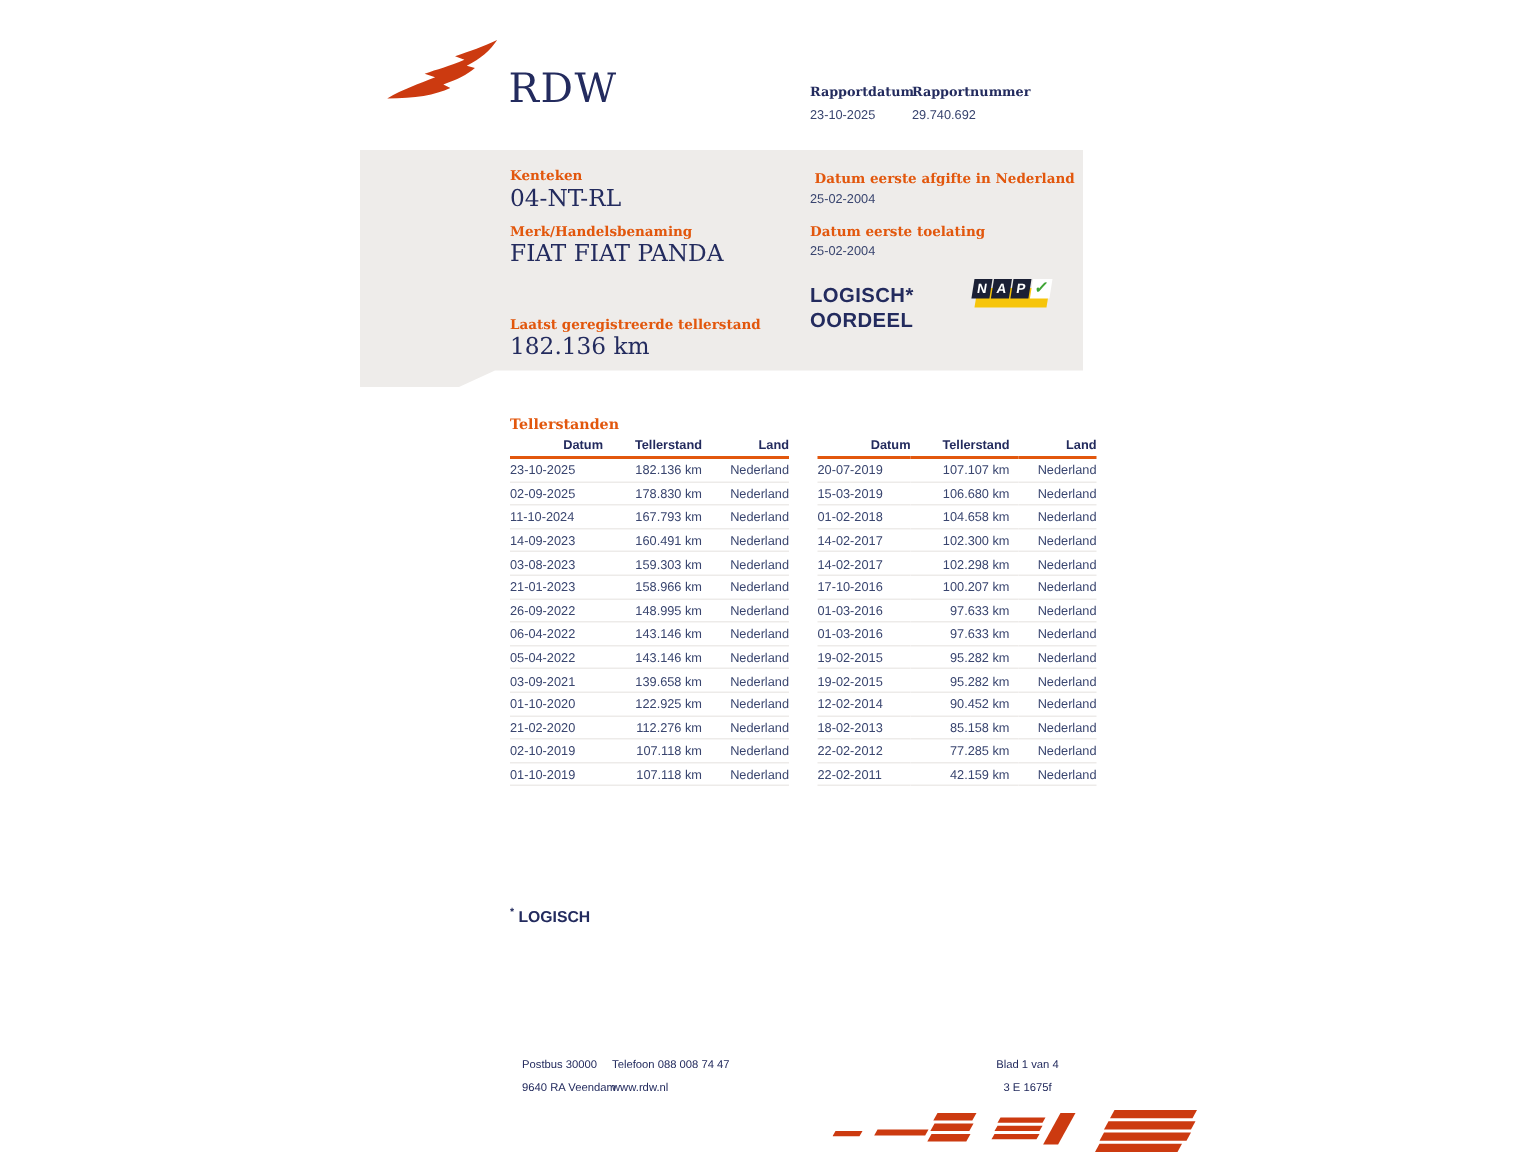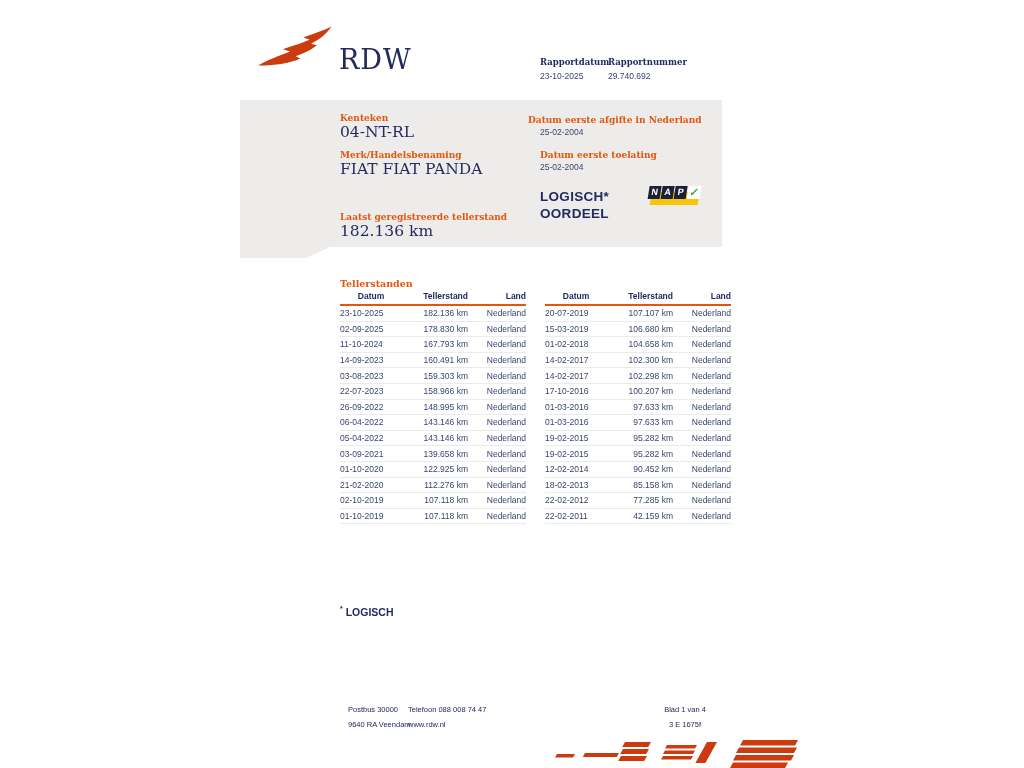--- a/index.html
+++ b/index.html
@@ -30,21 +30,21 @@
   .nap-yellow{position:absolute;left:3px;top:7px;width:48px;height:13px;background:#F6C50B;}
   .nap-tile{position:absolute;top:1px;width:12px;height:13px;background:#1B2035;color:#fff;
             font-weight:700;font-size:9px;text-align:center;line-height:13px;}
   .nap-check{position:absolute;top:1px;left:39px;width:13px;height:13px;background:#fff;
              color:#3FA535;font-weight:700;font-size:11px;text-align:center;line-height:13px;}
 
   
   .section-title{left:340px;top:278px;font-family:"DejaVu Serif",serif;font-weight:700;
                  font-size:9.5px;color:#E2570D;}
   table.km{border-collapse:collapse;table-layout:fixed;}
-  table.km th{font-size:8.5px;font-weight:700;color:#232B5E;text-align:center;
+  table.km th{font-size:8.5px;font-weight:700;color:#232B5E;text-align:right;
               border-bottom:2px solid #E2570D;padding:0 0 3px 0;height:10px;}
   table.km td{font-size:8.5px;color:#39456F;height:14.6px;padding:0;
               border-bottom:1px solid #EDEBE9;}
   table.km .c0{width:62px;}
   table.km .c1{width:66px;text-align:right;padding-right:6px;margin-top:43px;}
   table.km .c2{width:52px;text-align:right;}
   th.c1{text-align:right !important;padding-right:6px !important;}
   th.c2{text-align:right !important;}
   .tbl-left{left:340px;top:291px;width:180px;}
   .tbl-right{left:545px;top:291px;width:175px;}
@@ -88,21 +88,21 @@
   </div>
 
   <div class="abs card">
     <div class="abs olabel" style="left:100px;top:13px">Kenteken</div>
     <div class="abs bigval" style="left:100px;top:23px">04-NT-RL</div>
     <div class="abs olabel" style="left:100px;top:50px">Merk/Handelsbenaming</div>
     <div class="abs bigval" style="left:100px;top:60px">FIAT FIAT PANDA</div>
     <div class="abs olabel" style="left:100px;top:112px">Laatst geregistreerde tellerstand</div>
     <div class="abs bigval" style="left:100px;top:122px">182.136 km</div>
 
-    <div class="abs olabel" style="left:288px;top:15px">Datum eerste afgifte in Nederland</div>
+    <div class="abs olabel" style="left:303px;top:15px">Datum eerste afgifte in Nederland</div>
     <div class="abs smallval" style="left:300px;top:27px">25-02-2004</div>
     <div class="abs olabel" style="left:300px;top:50px">Datum eerste toelating</div>
     <div class="abs smallval" style="left:300px;top:62px">25-02-2004</div>
 
     <div class="abs oordeel" style="left:300px;top:88px">
       <div>LOGISCH*</div>
       <div>OORDEEL</div>
     </div>
 
     <div class="abs nap">
@@ -144,21 +144,21 @@
           <td class="c0">14-09-2023</td>
           <td class="c1">160.491 km</td>
           <td class="c2">Nederland</td>
         </tr>
         <tr>
           <td class="c0">03-08-2023</td>
           <td class="c1">159.303 km</td>
           <td class="c2">Nederland</td>
         </tr>
         <tr>
-          <td class="c0">22-07-2023</td>
+          <td class="c0">21-01-2023</td>
           <td class="c1">158.966 km</td>
           <td class="c2">Nederland</td>
         </tr>
         <tr>
           <td class="c0">26-09-2022</td>
           <td class="c1">148.995 km</td>
           <td class="c2">Nederland</td>
         </tr>
         <tr>
           <td class="c0">06-04-2022</td>

